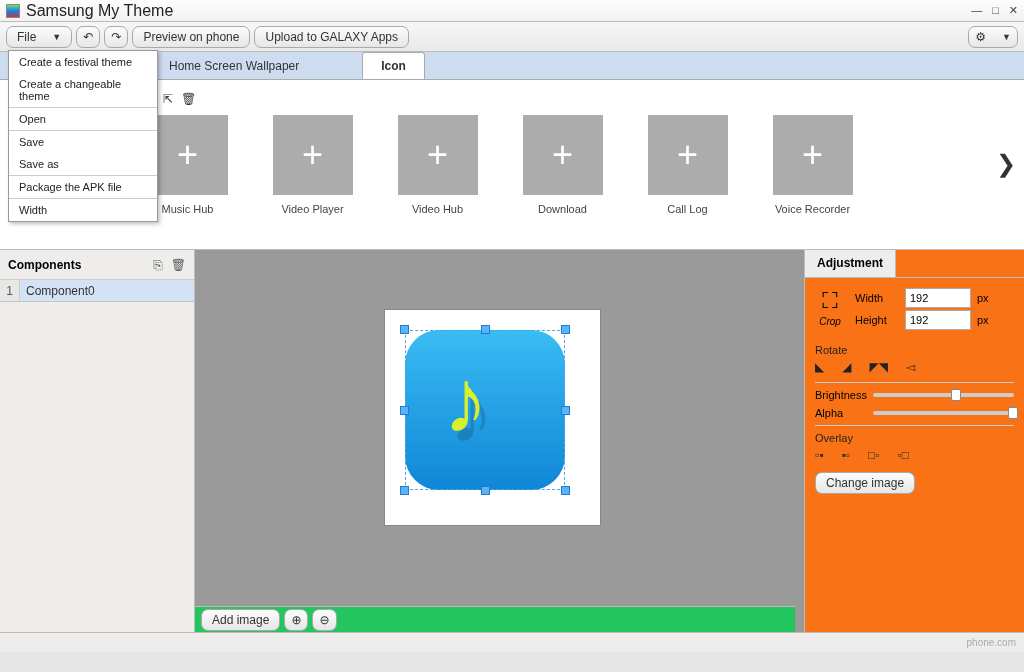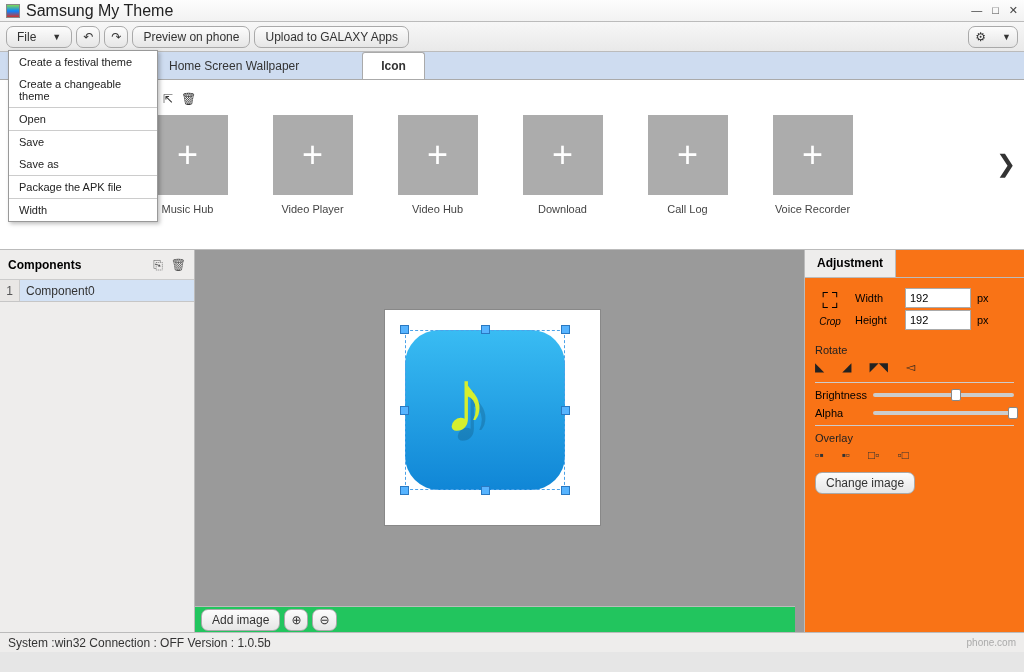--- a/index.html
+++ b/index.html
@@ -287,15 +287,14 @@
         <span>□▫</span>
         <span>▫□</span>
       </div>
 
       <button class="btn">Change image</button>
     </div>
   </div>
 </div>
 
 <div class="statusbar">
-  <span>System :win32 Connection : OFF Version : 1.0.5b</span>
   <span class="credit">phone.com</span>
 </div>
 
 </body></html>

